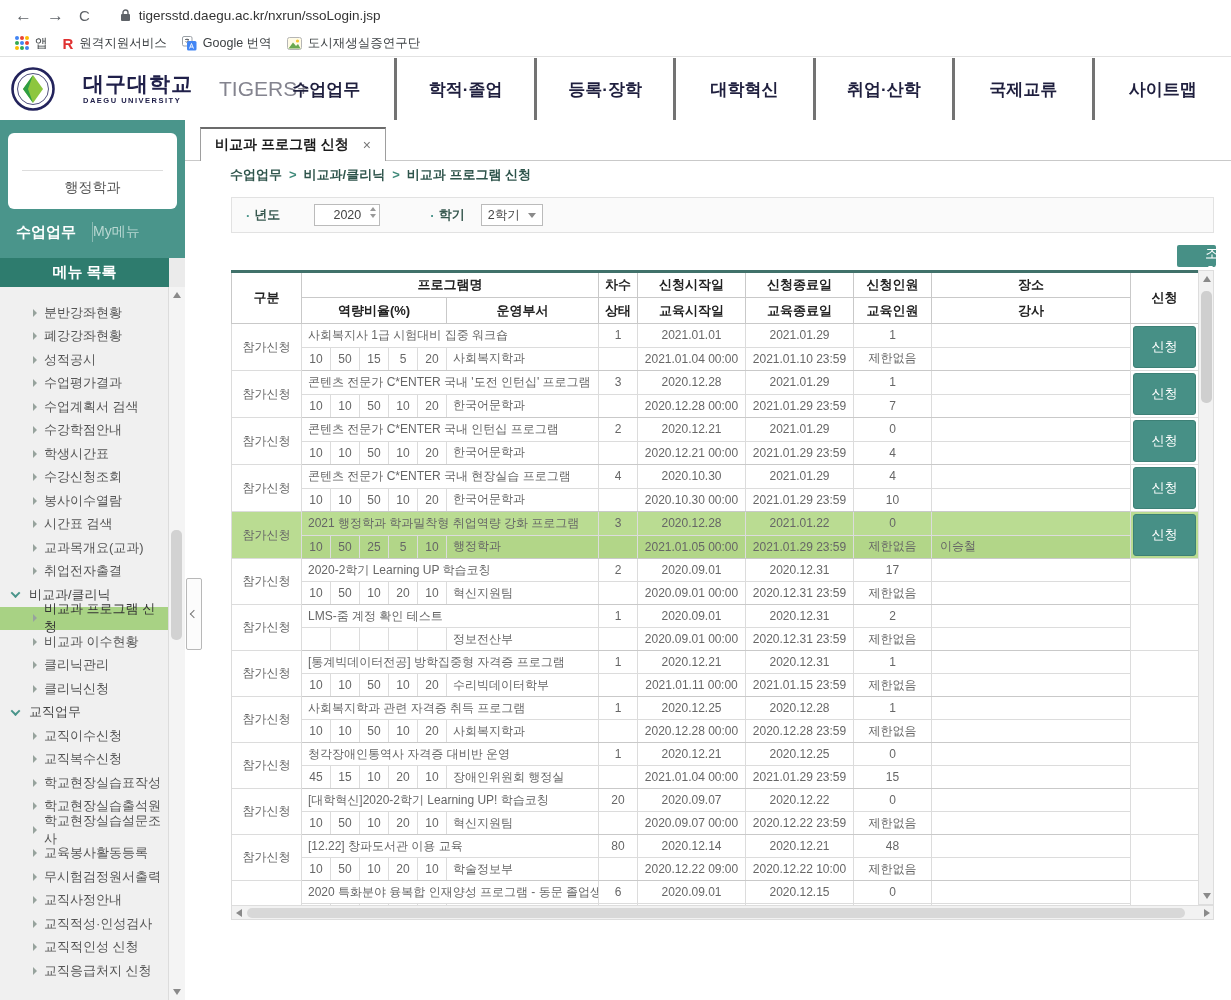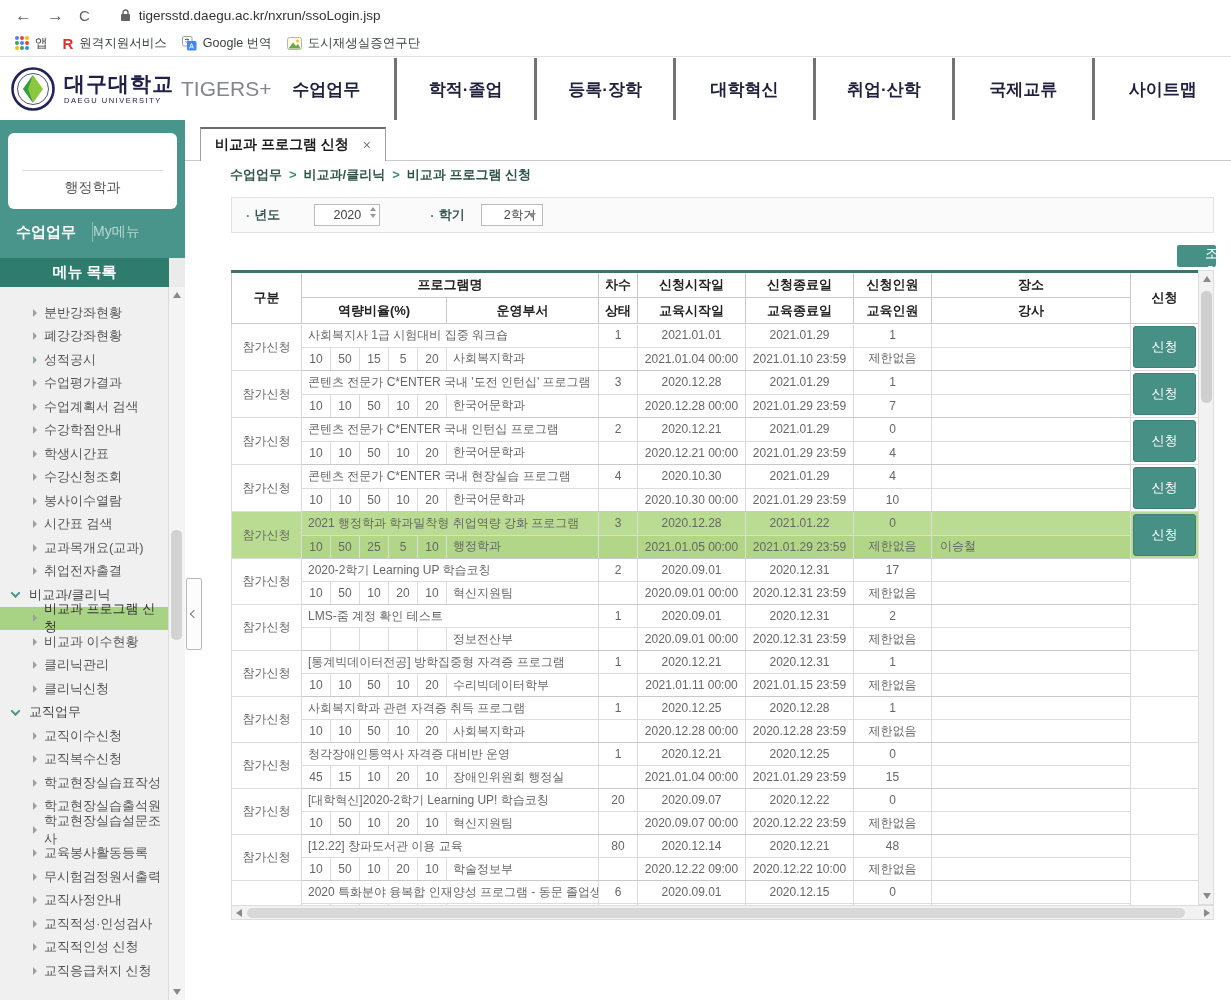--- a/index.html
+++ b/index.html
@@ -12,24 +12,24 @@
   .addr { display:flex; align-items:center; margin-left:30px; font-size:13.5px; color:#333; }
   .addr svg { margin-right:8px; }
   .bookmarks-bar { position:absolute; left:0; top:30px; width:1231px; height:27px; background:#fff; border-bottom:1px solid #e2e2e2; display:flex; align-items:center; }
   .bm-item { display:flex; align-items:center; margin-left:15px; font-size:12.5px; color:#3c4043; }
   .bm-item .bm-icon { display:inline-flex; margin-right:6px; align-items:center; }
   .dotgrid { display:inline-grid; grid-template-columns:repeat(3,4px); grid-auto-rows:4px; gap:1px; }
   .dotgrid i { border-radius:50%; display:block; }
 
   
   .topnav { position:absolute; left:0; top:58px; width:1231px; height:62px; background:#fff; }
-  .logo-wrap { position:absolute; left:10px; top:8px; display:flex; align-items:center; }
+  .logo-wrap { position:absolute; left:10px; top:8px; display:flex; align-items:center;gap:19px; }
   .uni-block { margin-left:8px; }
   .uni-kr { font-size:21px; font-weight:bold; color:#20204a; letter-spacing:1px; line-height:1.05; }
-  .uni-en { font-size:7.5px; color:#20204a; letter-spacing:1.5px; font-weight:normal; }
+  .uni-en { font-size:7.5px; color:#20204a; letter-spacing:1.5px; font-weight:bold; }
   .brand { margin-left:7px; font-size:21px; color:#84848f; }
   .main-nav { position:absolute; left:258px; top:0; width:973px; height:62px; display:flex; }
   .nav-item { flex:1; display:flex; align-items:center; justify-content:center; font-size:17px; font-weight:bold; color:#1f1f3e; border-left:3px solid #737373; cursor:default; }
   .nav-item:first-child { border-left:0; }
 
   
   .sidebar { position:absolute; left:0; top:120px; width:185px; height:880px; background:#4a958b; }
   .profile-card { position:absolute; left:8px; top:13px; width:169px; height:76px; background:#fff; border-radius:6px; }
   .profile-divider { position:absolute; left:14px; right:14px; top:37px; height:1px; background:#ddd; }
   .profile-name { position:absolute; left:0; right:0; top:46px; text-align:center; font-size:14px; color:#555; }
@@ -61,21 +61,21 @@
   .tab-close { margin-left:14px; color:#777; font-weight:normal; font-size:14px; cursor:default; }
   .breadcrumb { position:absolute; left:45px; top:46px; font-size:13px; font-weight:bold; color:#2e544b; }
   .bc-sep { color:#3f8a7a; margin:0 7px; }
   .filter-panel { position:absolute; left:46px; top:77px; width:983px; height:36px; background:#fafafa; border:1px solid #e2e2e2; display:flex; align-items:center; }
   .f-label { display:flex; align-items:center; font-size:13px; color:#37584f; font-weight:bold; }
   .f-dot { color:#4a958b; font-weight:bold; margin:0 4px 0 14px; }
   .year-box { position:relative; width:66px; height:22px; background:#fff; border:1px solid #bbb; margin-left:34px; display:flex; align-items:center; justify-content:center; font-size:12.5px; color:#444; }
   .spin { position:absolute; right:3px; top:2px; display:flex; flex-direction:column; gap:3px; }
   .spin .su { width:0;height:0;border-bottom:4px solid #999;border-left:3px solid transparent;border-right:3px solid transparent; }
   .spin .sd { width:0;height:0;border-top:4px solid #999;border-left:3px solid transparent;border-right:3px solid transparent; }
-  .sem-box { position:relative; width:62px; height:22px; background:#fff; border:1px solid #bbb; margin-left:16px; display:flex; align-items:center; padding-left:22px; font-size:12.5px; color:#444; }
+  .sem-box { position:relative; width:62px; height:22px; background:#fff; border:1px solid #bbb; margin-left:16px; display:flex; align-items:center; padding-left:6px; font-size:12.5px; color:#444; }
   .sem-arrow { position:absolute; right:6px; top:8px; width:0; height:0; border-top:5px solid #8a8a8a; border-left:4px solid transparent; border-right:4px solid transparent; }
   .f-gap { width:36px; }
   .search-btn { position:absolute; left:992px; top:125px; width:39px; height:22px; background:#479086; color:#fff; font-size:14px; border:0; border-radius:2px; cursor:default; font-family:inherit;padding-left:28px; }
 
   
   .table-wrap { position:absolute; left:46px; top:150px; width:983px; height:650px; }
   .scroll-area { position:absolute; left:0; top:0; width:967px; height:635px; overflow:hidden; }
   table.grid { border-collapse:collapse; table-layout:fixed; width:967px; border-top:3px solid #40716a; }
   .grid th { border:1px solid #c9c9c9; background:#fff; font-size:13px; font-weight:bold; color:#222; height:26px; }
   .grid td { border:1px solid #dcdcdc; font-size:12px; color:#666; height:23px; text-align:center; overflow:hidden; white-space:nowrap; }

